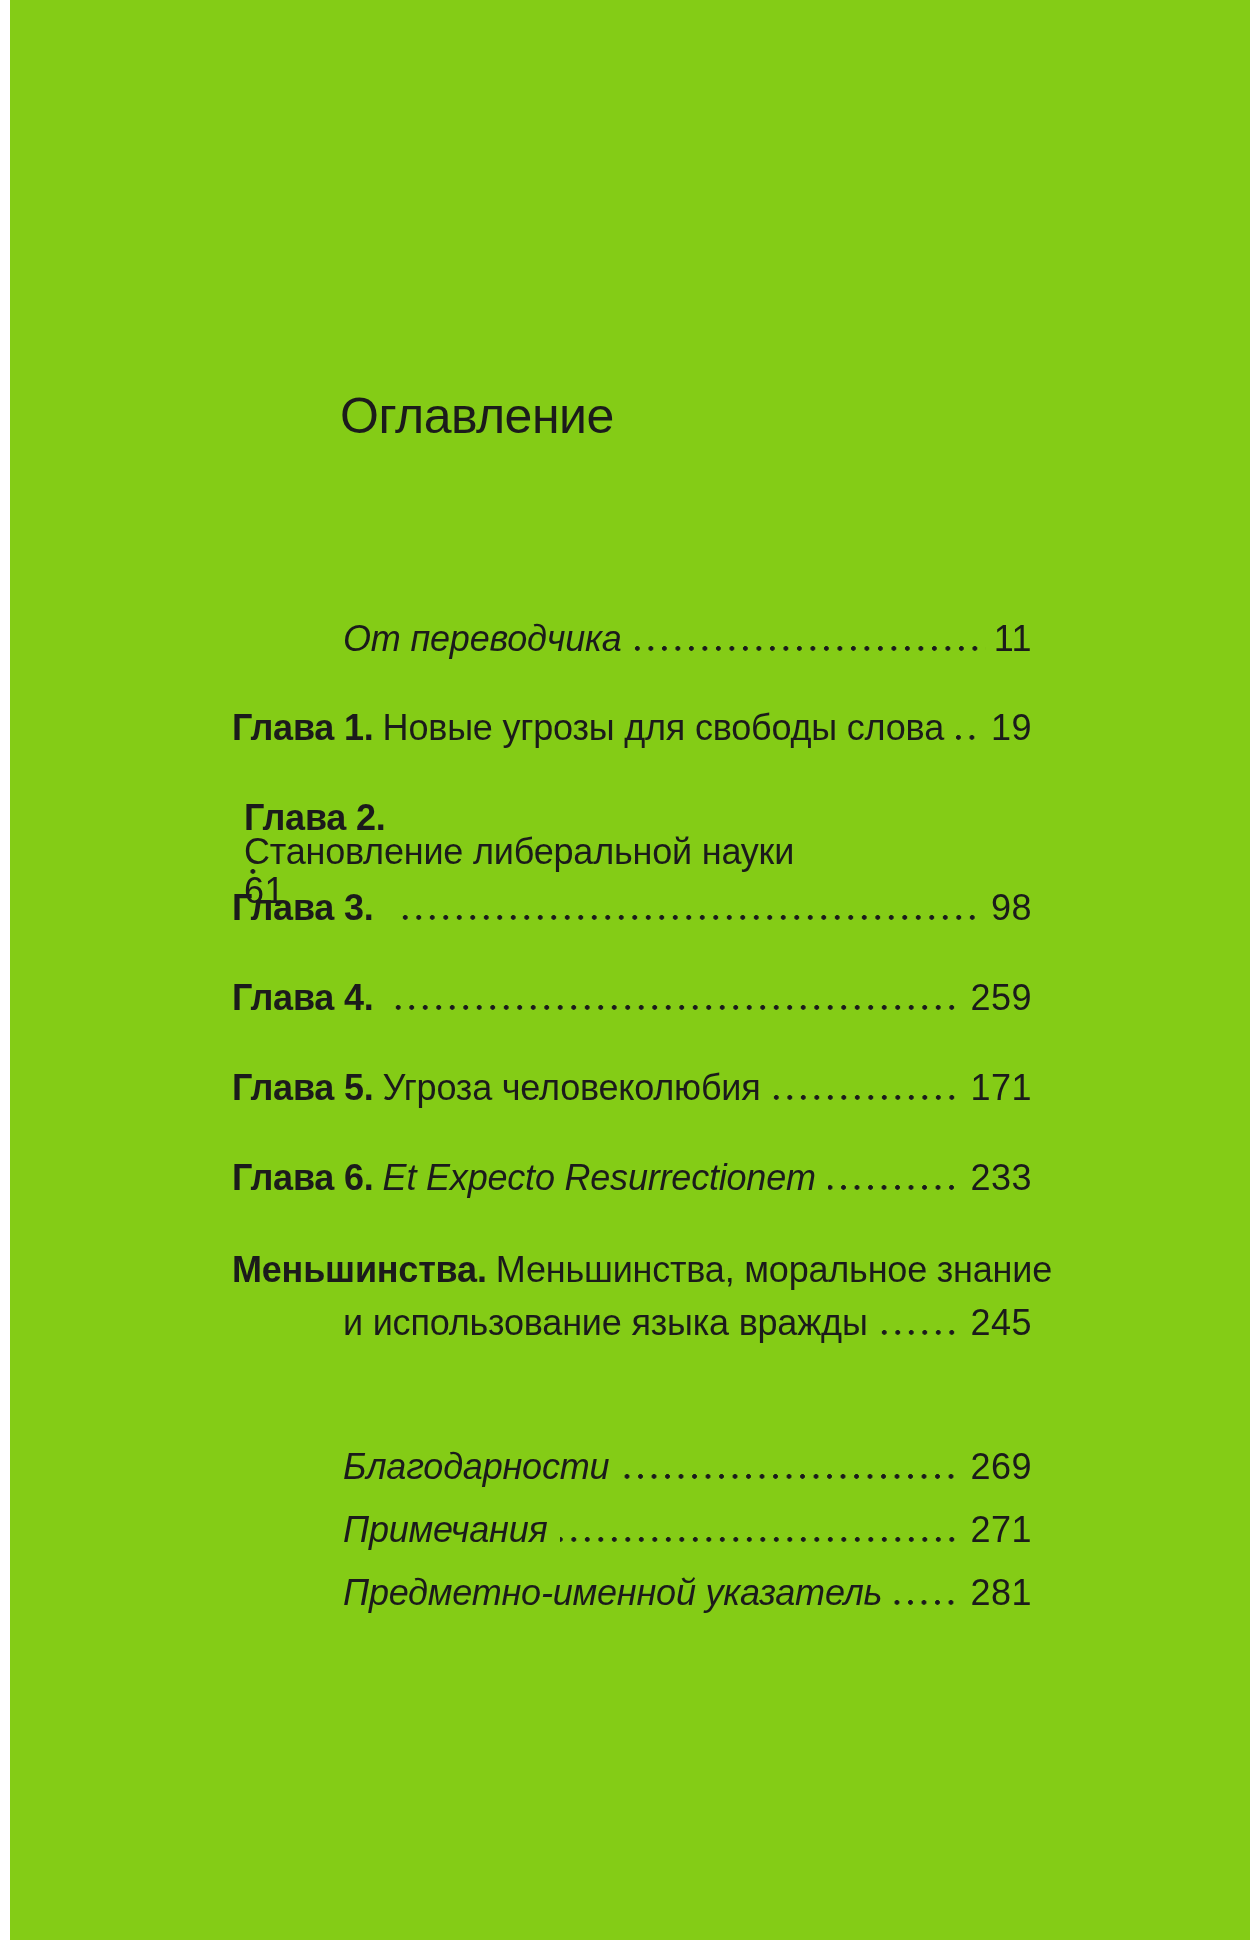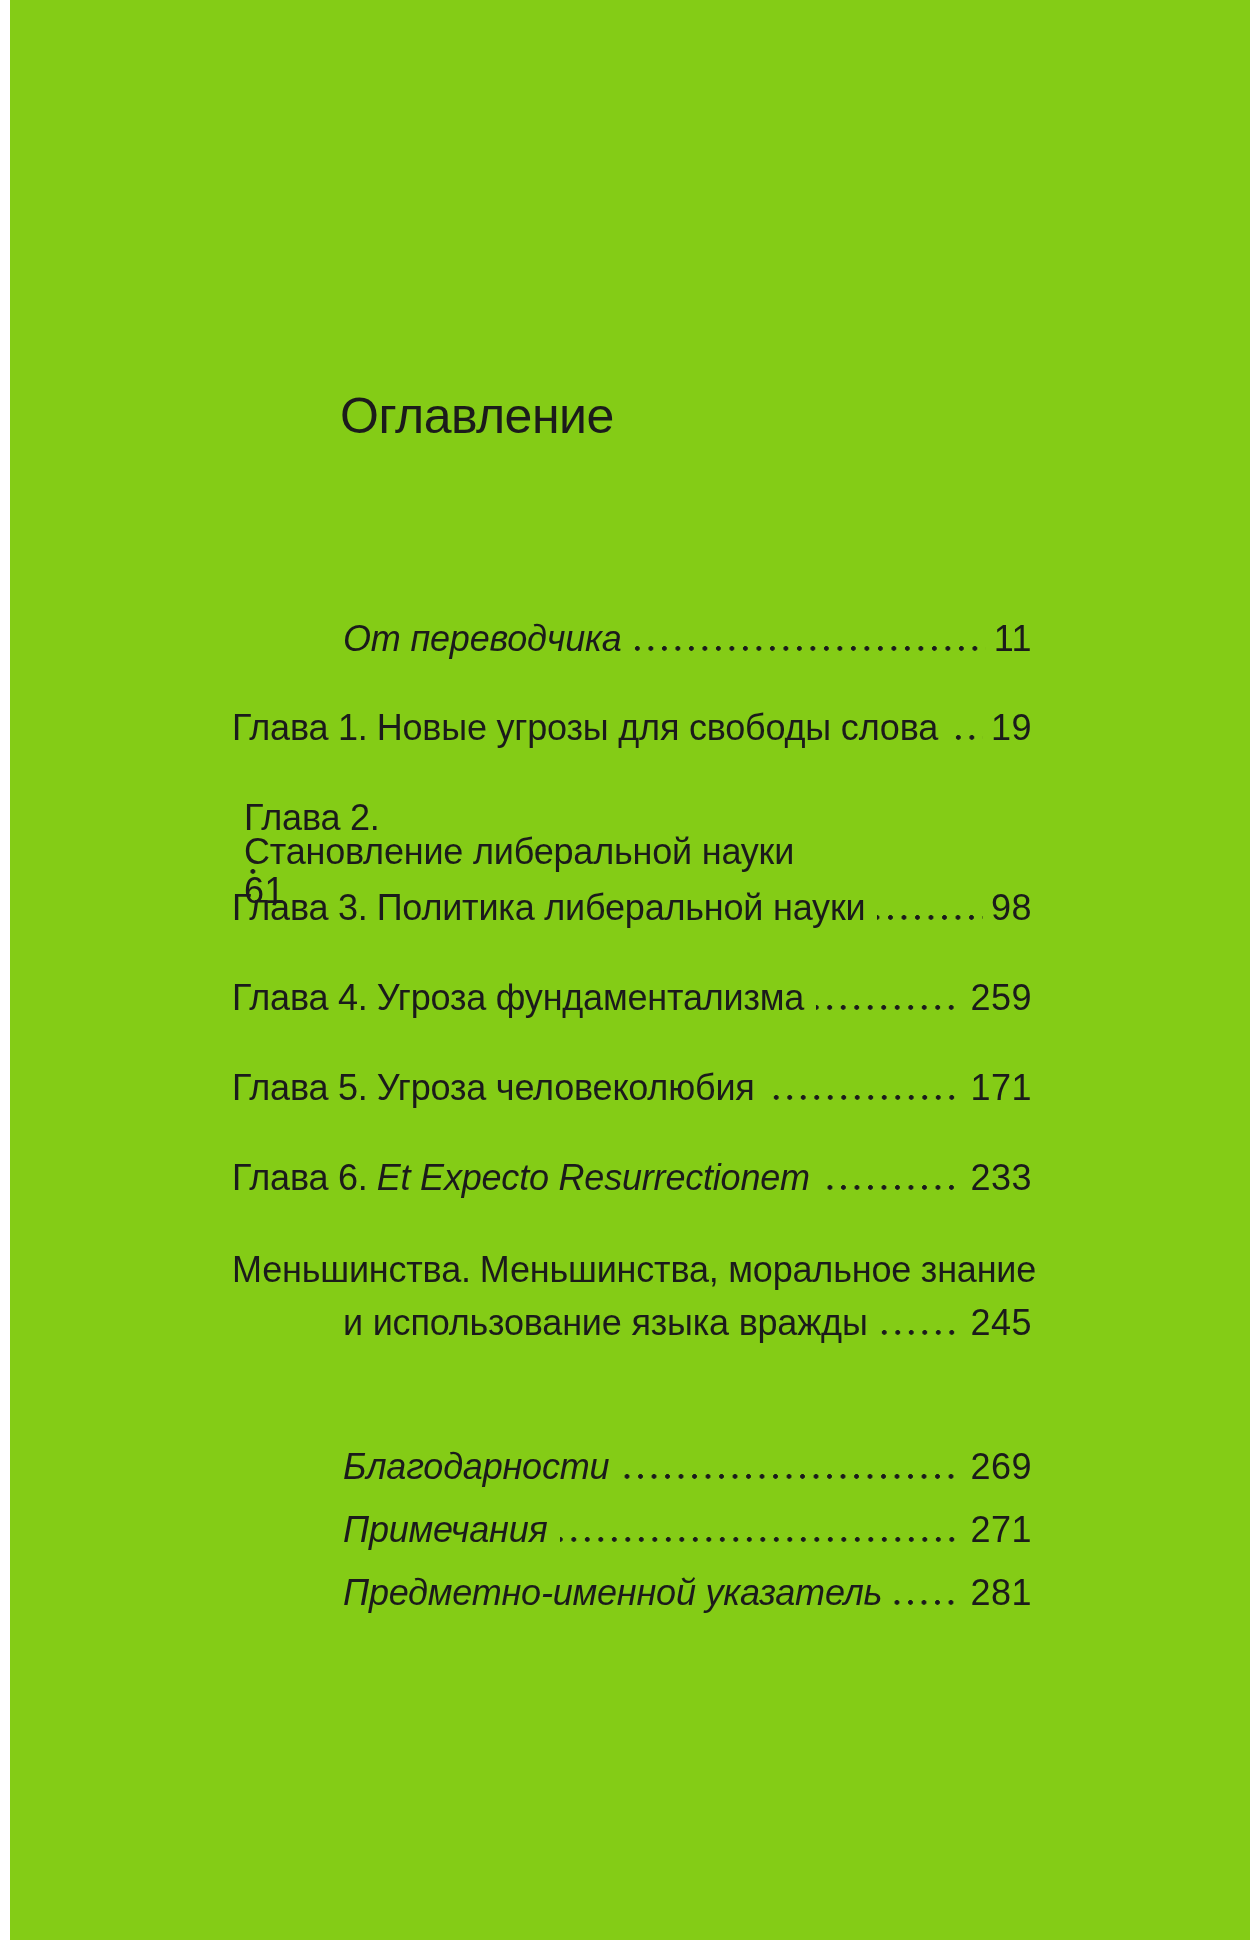--- a/index.html
+++ b/index.html
@@ -31,21 +31,21 @@
     display: flex;
     align-items: baseline;
     font-size: 36px;
     line-height: 34px;
     letter-spacing: -0.2px;
     white-space: nowrap;
   }
   .row.chapter { left: 222px; width: 800px; }
   .row.indented { left: 333px; width: 689px; }
   .label {
-    font-weight: 400;
+    font-weight: 700;
     margin-right: 9px;
   }
   .italic { font-style: italic; }
   .leader {
     flex: 1 1 auto;
     height: 5px;
     min-width: 20px;
     margin: 0 8px 0 12px;
     background-image: radial-gradient(circle at 2.4px 2.4px, #1b1b1b 2.05px, rgba(27,27,27,0) 2.7px);
     background-size: 13.5px 5px;
@@ -91,28 +91,26 @@
 
   <div class="row chapter r-ch2">
     <span class="label">Глава 2.</span>
     <span>Становление либеральной науки</span>
     <span class="leader"></span>
     <span class="pagenum">61</span>
   </div>
 
   <div class="row chapter r-ch3">
     <span class="label">Глава 3.</span>
-    <span>Политика либеральной науки</span>
     <span class="leader"></span>
     <span class="pagenum">98</span>
   </div>
 
   <div class="row chapter r-ch4">
     <span class="label">Глава 4.</span>
-    <span>Угроза фундаментализма</span>
     <span class="leader"></span>
     <span class="pagenum">259</span>
   </div>
 
   <div class="row chapter r-ch5">
     <span class="label">Глава 5.</span>
     <span>Угроза человеколюбия</span>
     <span class="leader"></span>
     <span class="pagenum">171</span>
   </div>

